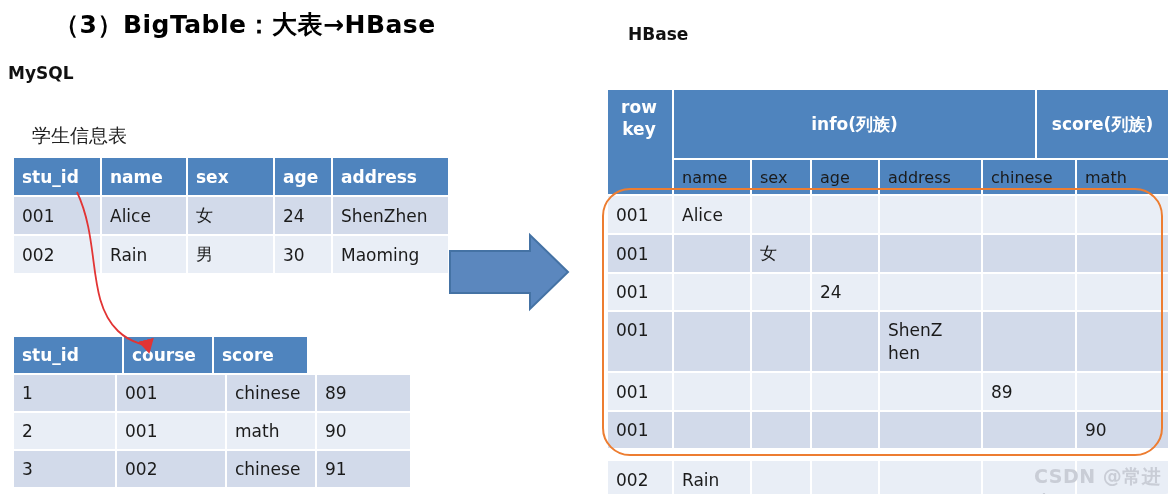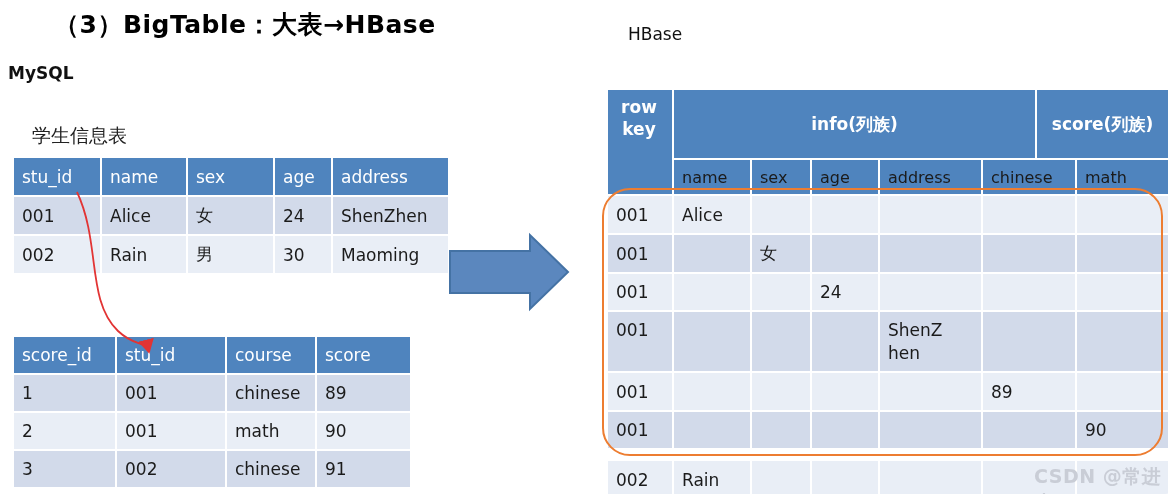--- a/index.html
+++ b/index.html
@@ -12,42 +12,42 @@
   .dblabel{font-size:17px;font-weight:600;color:#111;}
   .caption{font-size:19px;color:#222;font-family:"DejaVu Serif","Liberation Serif",serif;}
   .annotation{font-size:15px;line-height:22px;color:#f42f2f;font-family:"DejaVu Serif","Liberation Serif",serif;}
 
   
   .tbl{position:absolute;}
   .tr{display:flex;}
   .td{box-sizing:border-box;display:flex;align-items:center;padding-left:8px;
       border-right:2px solid #fff;border-bottom:2px solid #fff;font-size:17px;overflow:hidden;}
   .tr .td:last-child{border-right:none;}
-  .hdr{background:#4f84be;color:#fff;font-weight:normal;}
+  .hdr{background:#4f84be;color:#fff;font-weight:bold;}
   .sub{background:#4f84be;color:#1b1b1b;font-weight:normal;font-size:16px;}
   .dark{background:#d2daea;}
   .light{background:#e9eef6;}
 
   .famcell{box-sizing:border-box;position:absolute;background:#4f84be;color:#fff;
       font-weight:bold;font-size:17px;display:flex;align-items:center;}
   .center{justify-content:center;}
   .wrapbox{word-break:break-all;line-height:1.3;}
 
   .orange-box{box-sizing:border-box;border:2px solid #ed7d31;border-radius:28px;pointer-events:none;}
   .watermark{font-size:19px;color:#c9cdd6;letter-spacing:0.5px;}
   svg.overlay{position:absolute;left:0;top:0;pointer-events:none;}
 </style>
 </head>
 <body>
 
 <div class="stage">
 
   <div class="abs title" style="left:54px;top:8px;">（3）BigTable：大表→HBase</div>
   <div class="abs dblabel" style="left:8px;top:63px;">MySQL</div>
-  <div class="abs dblabel" style="left:628px;top:24px;font-weight:400;">HBase</div>
+  <div class="abs dblabel" style="left:628px;top:24px;font-weight:700;">HBase</div>
 
 
   <div class="abs caption" style="left:32px;top:112px;margin-top:11px;">学生信息表</div>
   <div class="tbl" style="left:14px;top:158px;">
     <div class="tr">
       <div class="td hdr" style="width:88px;height:39px;">stu_id</div>
       <div class="td hdr" style="width:86px;height:39px;">name</div>
       <div class="td hdr" style="width:87px;height:39px;">sex</div>
       <div class="td hdr" style="width:58px;height:39px;">age</div>
       <div class="td hdr" style="width:115px;height:39px;">address</div>
@@ -64,21 +64,20 @@
       <div class="td light" style="width:86px;height:39px;">Rain</div>
       <div class="td light" style="width:87px;height:39px;">男</div>
       <div class="td light" style="width:58px;height:39px;">30</div>
       <div class="td light" style="width:115px;height:39px;">Maoming</div>
     </div>
   </div>
 
   <div class="abs caption" style="left:32px;top:300px;margin-top:40px;">学生成绩表</div>
   <div class="tbl" style="left:14px;top:337px;">
     <div class="tr">
-      <div class="td hdr" style="width:103px;height:38px;">score_id</div>
       <div class="td hdr" style="width:110px;height:38px;">stu_id</div>
       <div class="td hdr" style="width:90px;height:38px;">course</div>
       <div class="td hdr" style="width:93px;height:38px;">score</div>
     </div>
     <div class="tr">
       <div class="td dark" style="width:103px;height:38px;">1</div>
       <div class="td dark" style="width:110px;height:38px;">001</div>
       <div class="td dark" style="width:90px;height:38px;">chinese</div>
       <div class="td dark" style="width:93px;height:38px;">89</div>
     </div>

